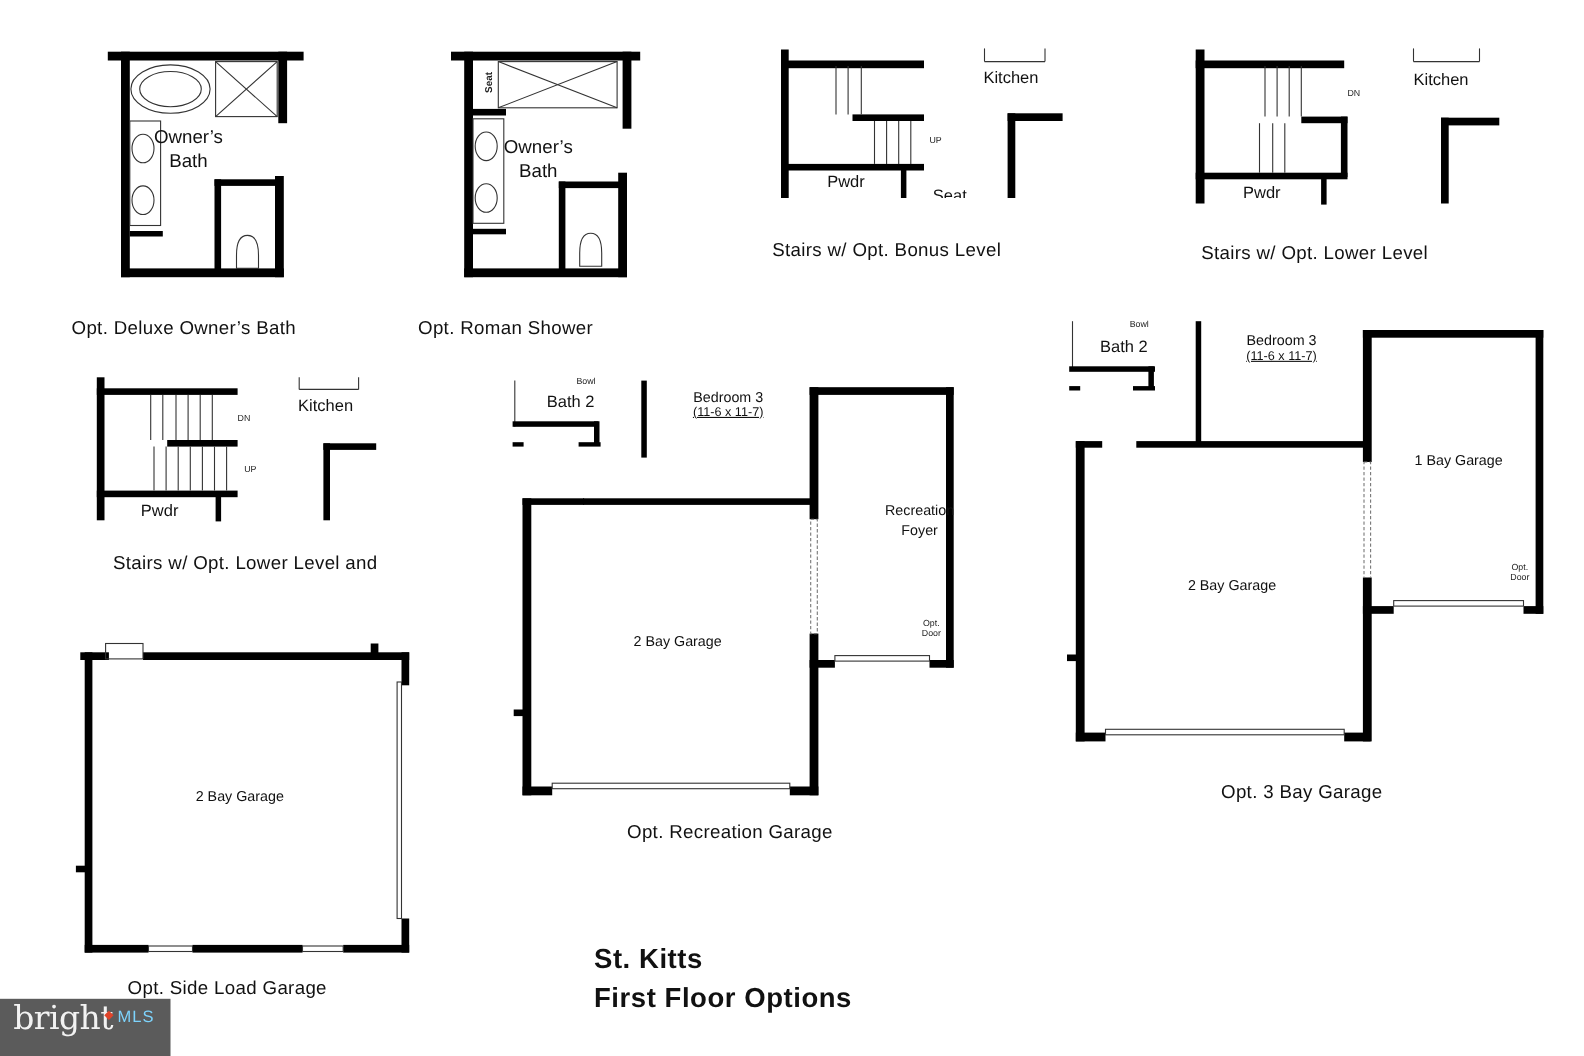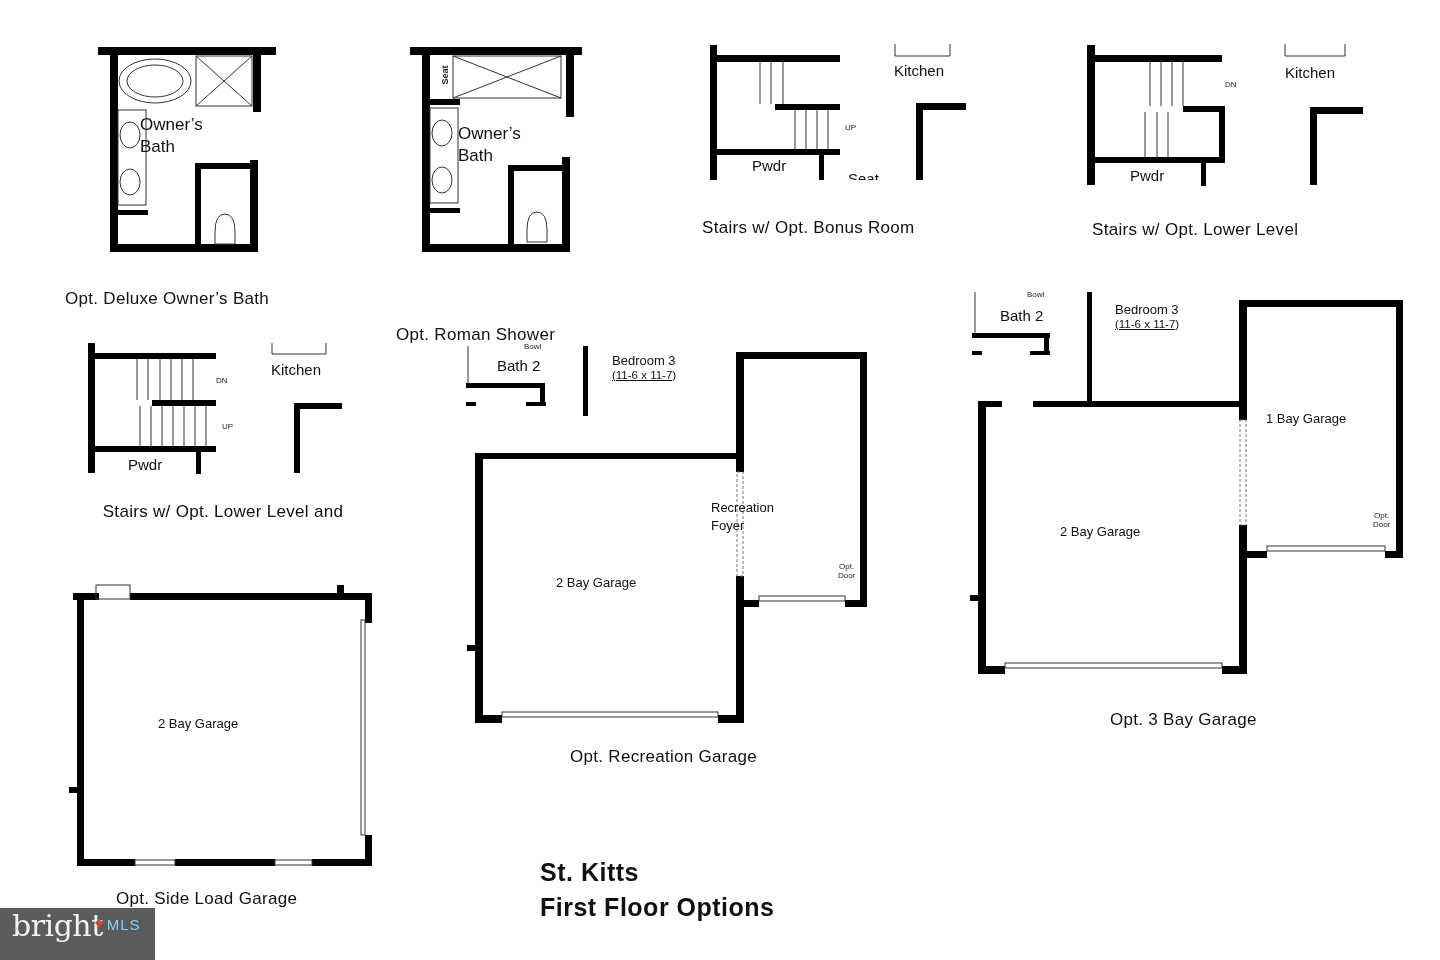--- a/index.html
+++ b/index.html
@@ -1,19 +1,19 @@
 <!DOCTYPE html>
 <html><head>
 <meta charset="utf-8">
 <style>
   html, body { margin:0; padding:0; background:#fff; }
   body { width:1440px; height:960px; position:relative; overflow:hidden;
          font-family:"Liberation Sans", "DejaVu Sans", sans-serif; color:#111; }
   .caption { position:absolute; font-size:17px; letter-spacing:0.3px; color:#111; white-space:nowrap; text-align:center; }
-  .room { position:absolute; font-size:15px; color:#111; text-align:left; line-height:1.2; }
+  .room { position:absolute; font-size:15px; color:#111; text-align:center; line-height:1.2; }
   .room-sm { font-size:13px; }
   .dim { font-size:11.5px; display:block;text-decoration:underline; }
   .tiny { position:absolute; font-size:8px; color:#222; line-height:1.1; }
   .title { position:absolute; left:540px; width:360px; font-weight:bold; font-size:25px; letter-spacing:0.5px; line-height:35px; top:855px; }
   svg { position:absolute; left:0; top:0; }
   .wall { fill:#000; }
   .thin { stroke:#333; stroke-width:1; fill:none; }
   .dash { stroke:#777; stroke-width:1; stroke-dasharray:3 2; fill:none; }
   .logo { position:absolute; left:0; top:908px; width:155px; height:52px; background:#5b5b5b; display:flex; }
   .logo .b { font-family:"DejaVu Serif", serif; font-size:30px; color:#f2f2f2; margin-left:12px; letter-spacing:-0.5px; }
@@ -201,27 +201,27 @@
   <div>Owner’s</div>
   <div>Bath</div>
 </div>
 <div class="caption" style="left:65px; top:289px;">Opt. Deluxe Owner’s Bath</div>
 
 <div class="tiny" style="left:436px; top:70px; transform:rotate(-90deg); font-size:9px; font-weight:bold;">Seat</div>
 <div class="room" style="left:458px; top:123px; font-size:17px; line-height:22px;">
   <div>Owner’s</div>
   <div>Bath</div>
 </div>
-<div class="caption" style="left:396px; top:289px;margin-top:36px;">Opt. Roman Shower</div>
+<div class="caption" style="left:380px; top:289px;">Opt. Roman Shower</div>
 
 <div class="room" style="left:894px; top:62px;">Kitchen</div>
 <div class="room" style="left:752px; top:157px;">Pwdr</div>
 <div class="room" style="left:848px; top:170px; height:10px; overflow:hidden;">Seat</div>
 <div class="tiny" style="left:845px; top:124px;">UP</div>
-<div class="caption" style="left:702px; top:218px;">Stairs w/ Opt. Bonus Room</div>
+<div class="caption" style="left:702px; top:218px;">Stairs w/ Opt. Bonus Level</div>
 
 <div class="room" style="left:1285px; top:64px;">Kitchen</div>
 <div class="room" style="left:1130px; top:167px;">Pwdr</div>
 <div class="tiny" style="left:1225px; top:81px;">DN</div>
 <div class="caption" style="left:1092px; top:220px;">Stairs w/ Opt. Lower Level</div>
 
 <div class="room" style="left:271px; top:361px;">Kitchen</div>
 <div class="room" style="left:128px; top:456px;">Pwdr</div>
 <div class="tiny" style="left:216px; top:377px;">DN</div>
 <div class="tiny" style="left:222px; top:423px;">UP</div>
@@ -229,21 +229,21 @@
   <div>Stairs w/ Opt. Lower Level and</div>
 </div>
 
 <div class="tiny" style="left:524px; top:343px;">Bowl</div>
 <div class="room" style="left:497px; top:357px;">Bath 2</div>
 <div class="room room-sm" style="left:612px; top:353px; width:100px;">
   <span>Bedroom 3</span>
   <span class="dim">(11-6 x 11-7)</span>
 </div>
 <div class="room room-sm" style="left:556px; top:575px; width:120px;">2 Bay Garage</div>
-<div class="room room-sm" style="left:711px; top:455px; width:104px; line-height:18px;margin-top:44px;">
+<div class="room room-sm" style="left:784px; top:455px; width:104px; line-height:18px;">
   <div>Recreation</div>
   <div>Foyer</div>
 </div>
 <div class="tiny" style="left:838px; top:563px; text-align:center;">
   <div>Opt.</div>
   <div>Door</div>
 </div>
 <div class="caption" style="left:570px; top:747px;">Opt. Recreation Garage</div>
 
 <div class="tiny" style="left:1027px; top:291px;">Bowl</div>

